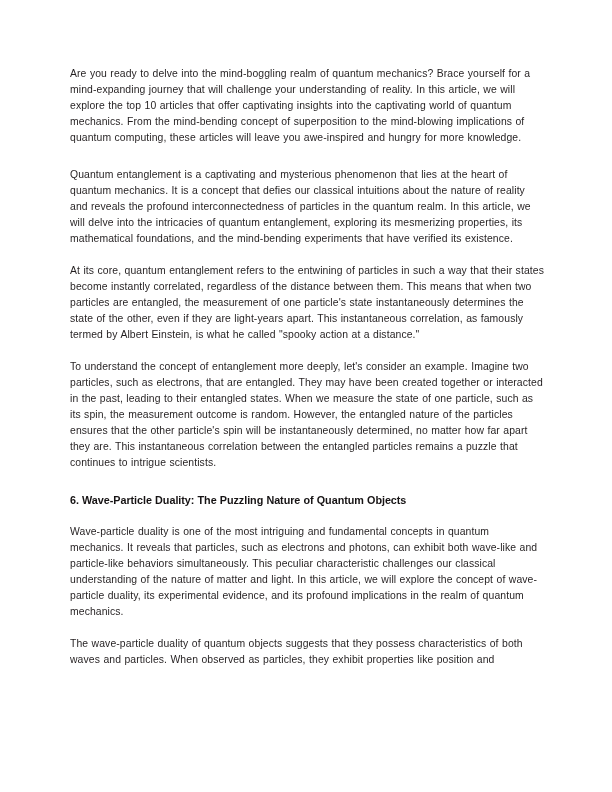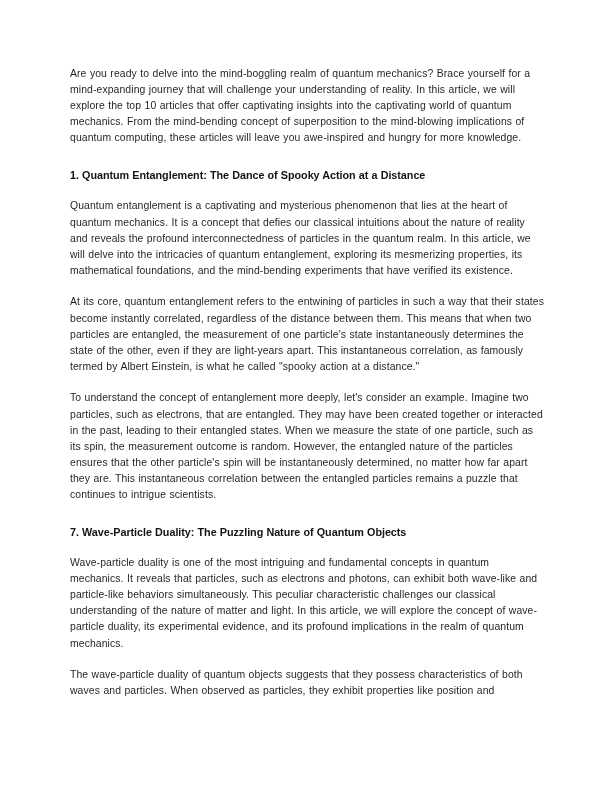--- a/index.html
+++ b/index.html
@@ -48,22 +48,21 @@
     margin-bottom: 12px;
   }
 </style>
 </head>
 <body>
 
 <div class="page">
   <div class="content">
       <p class="para">Are you ready to delve into the mind-boggling realm of quantum mechanics? Brace yourself for a mind-expanding journey that will challenge your understanding of reality. In this article, we will explore the top 10 articles that offer captivating insights into the captivating world of quantum mechanics. From the mind-bending concept of superposition to the mind-blowing implications of quantum computing, these articles will leave you awe-inspired and hungry for more knowledge.</p>
       <div class="spacer-before-heading"></div>
-      <h2 class="heading">1. Quantum Entanglement: The Dance of Spooky Action at a Distance</h2>
       <p class="para">Quantum entanglement is a captivating and mysterious phenomenon that lies at the heart of quantum mechanics. It is a concept that defies our classical intuitions about the nature of reality and reveals the profound interconnectedness of particles in the quantum realm. In this article, we will delve into the intricacies of quantum entanglement, exploring its mesmerizing properties, its mathematical foundations, and the mind-bending experiments that have verified its existence.</p>
       <p class="para">At its core, quantum entanglement refers to the entwining of particles in such a way that their states become instantly correlated, regardless of the distance between them. This means that when two particles are entangled, the measurement of one particle's state instantaneously determines the state of the other, even if they are light-years apart. This instantaneous correlation, as famously termed by Albert Einstein, is what he called "spooky action at a distance."</p>
       <p class="para">To understand the concept of entanglement more deeply, let's consider an example. Imagine two particles, such as electrons, that are entangled. They may have been created together or interacted in the past, leading to their entangled states. When we measure the state of one particle, such as its spin, the measurement outcome is random. However, the entangled nature of the particles ensures that the other particle's spin will be instantaneously determined, no matter how far apart they are. This instantaneous correlation between the entangled particles remains a puzzle that continues to intrigue scientists.</p>
       <div class="spacer-before-heading"></div>
-      <h2 class="heading">7. Wave-Particle Duality: The Puzzling Nature of Quantum Objects</h2>
+      <h2 class="heading">6. Wave-Particle Duality: The Puzzling Nature of Quantum Objects</h2>
       <p class="para">Wave-particle duality is one of the most intriguing and fundamental concepts in quantum mechanics. It reveals that particles, such as electrons and photons, can exhibit both wave-like and particle-like behaviors simultaneously. This peculiar characteristic challenges our classical understanding of the nature of matter and light. In this article, we will explore the concept of wave-particle duality, its experimental evidence, and its profound implications in the realm of quantum mechanics.</p>
       <p class="para last">The wave-particle duality of quantum objects suggests that they possess characteristics of both waves and particles. When observed as particles, they exhibit properties like position and</p>
     </div>
 </div>
 
 </body></html>

